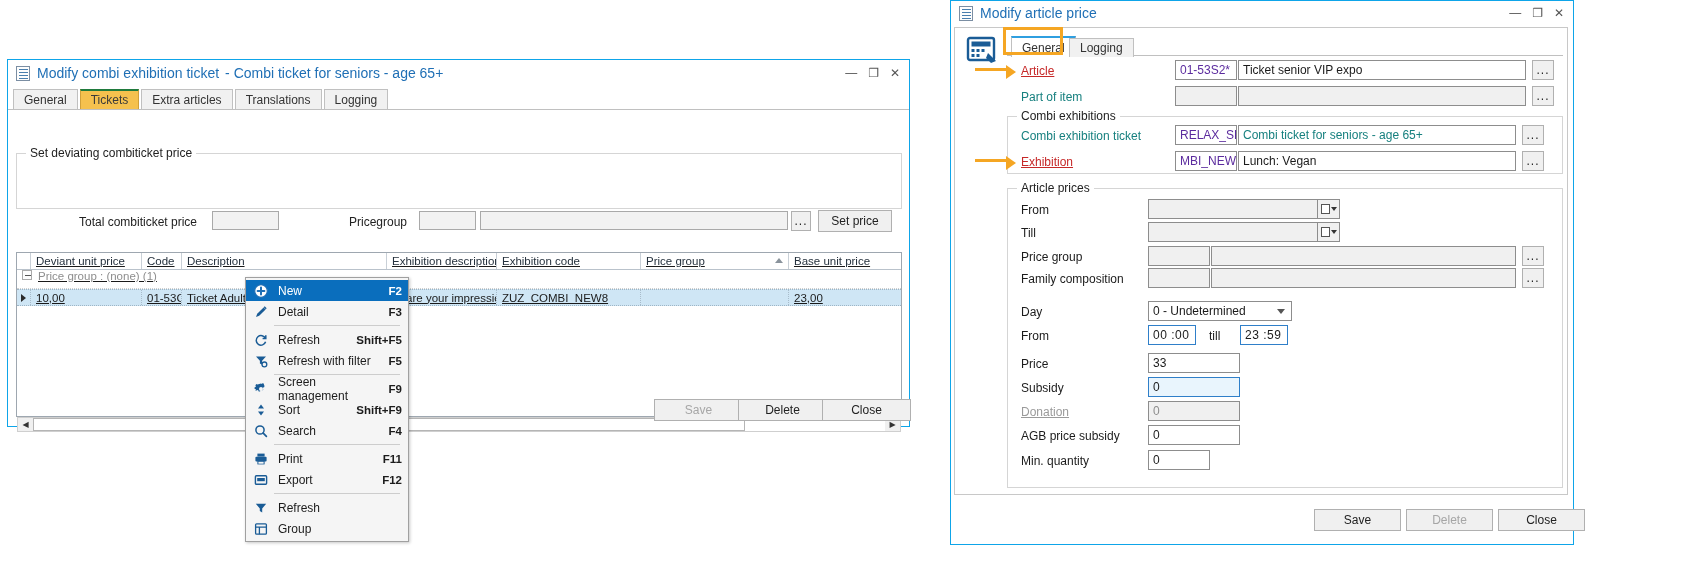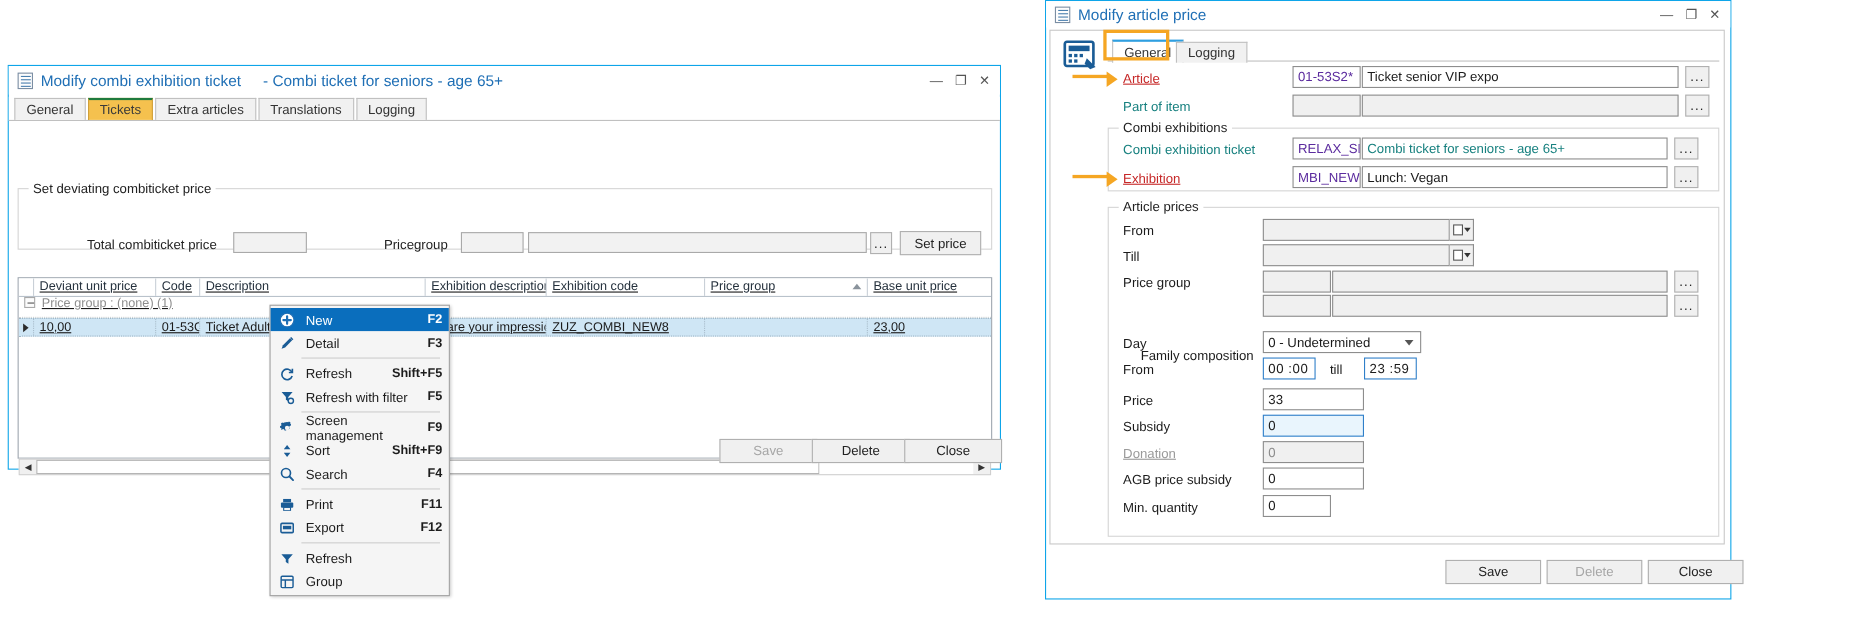--- a/index.html
+++ b/index.html
@@ -32,21 +32,21 @@
     background: #fdfdfd;
     border: 1px solid #7b8ea3;
     position: relative; flex: none;
   }
   .win-title .doc-ico::before {
     content: ""; position: absolute; left: 2px; top: 2px;
     width: 9px; height: 1px; background: #4a7fae;
     box-shadow: 0 3px 0 #4a7fae, 0 6px 0 #4a7fae, 0 9px 0 #4a7fae;
   }
   .win-title .t-main { font-weight: normal; }
-  .win-title .t-sub { margin-left: 20px; }
+  .win-title .t-sub { margin-left: 6px; }
   .win-ctl {
     margin-left: auto; display: flex; align-items: center;
     gap: 11px; padding-right: 9px; color: #555; font-size: 12px;
   }
   .win-ctl span { cursor: default; line-height: 1; }
 
   
   .tabstrip {
     display: flex; align-items: flex-end;
     height: 22px;
@@ -317,21 +317,21 @@
 
     <div class="tabstrip" style="margin-top:2px;">
       <div class="tab">General</div>
       <div class="tab sel-amber">Tickets</div>
       <div class="tab">Extra articles</div>
       <div class="tab">Translations</div>
       <div class="tab">Logging</div>
     </div>
 
 
-    <div class="grp" style="left:8px; top:111px; width:886px; height:56px;">
+    <div class="grp" style="left:8px; top:93px; width:886px; height:56px;">
       <span class="legend">Set deviating combiticket price</span>
     </div>
 
     <div class="fld-label" style="position:absolute; left:71px; top:155px;">Total combiticket price</div>
     <div class="inp" style="position:absolute; left:204px; top:151px; width:67px;"></div>
 
     <div class="fld-label" style="position:absolute; left:341px; top:155px;">Pricegroup</div>
     <div class="inp" style="position:absolute; left:411px; top:151px; width:57px;"></div>
     <div class="inp" style="position:absolute; left:472px; top:151px; width:308px;"></div>
     <div class="btn ell" style="position:absolute; left:783px; top:151px; width:20px; height:20px;">...</div>
@@ -586,21 +586,21 @@
       <div class="calbtn" style="position:absolute; left:363px; top:194px;">
         <span class="sq"></span>
         <span class="cv"></span>
       </div>
 
       <span class="form-label dark" style="position:absolute; left:66px; top:222px;">Price group</span>
       <div class="fi grey" style="position:absolute; left:193px; top:218px; width:62px;"></div>
       <div class="fi grey" style="position:absolute; left:256px; top:218px; width:305px;"></div>
       <div class="btn ell" style="position:absolute; left:567px; top:218px; width:22px; height:20px;">...</div>
 
-      <span class="form-label dark" style="position:absolute; left:82px; top:244px;margin-top:44px;">Family composition</span>
+      <span class="form-label dark" style="position:absolute; left:66px; top:244px;">Family composition</span>
       <div class="fi grey" style="position:absolute; left:193px; top:240px; width:62px;"></div>
       <div class="fi grey" style="position:absolute; left:256px; top:240px; width:305px;"></div>
       <div class="btn ell" style="position:absolute; left:567px; top:240px; width:22px; height:20px;">...</div>
 
       <span class="form-label dark" style="position:absolute; left:66px; top:277px;">Day</span>
       <div class="dd" style="position:absolute; left:193px; top:273px; width:144px;">
         <span>0 - Undetermined</span>
         <span class="chev"></span>
       </div>
 

